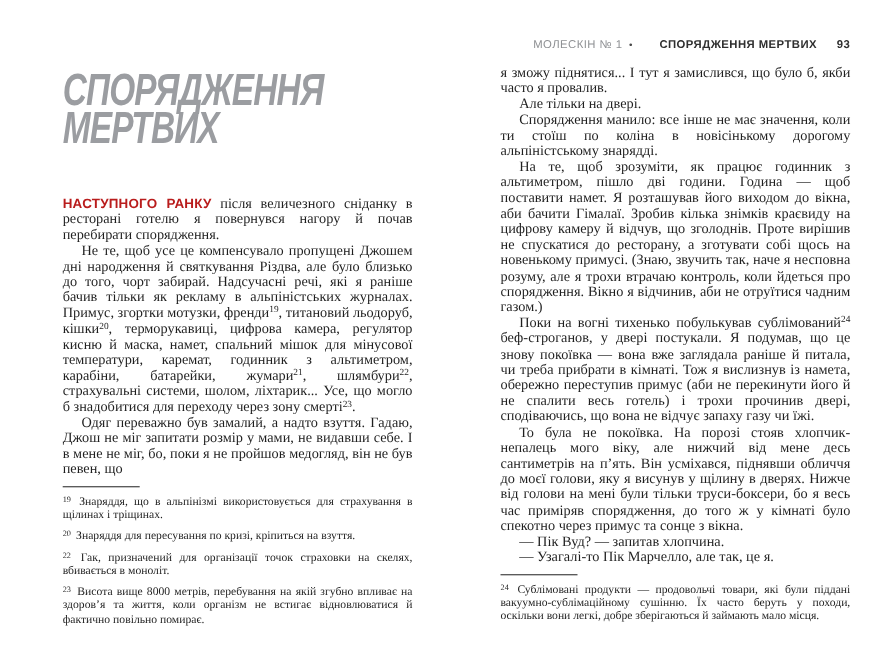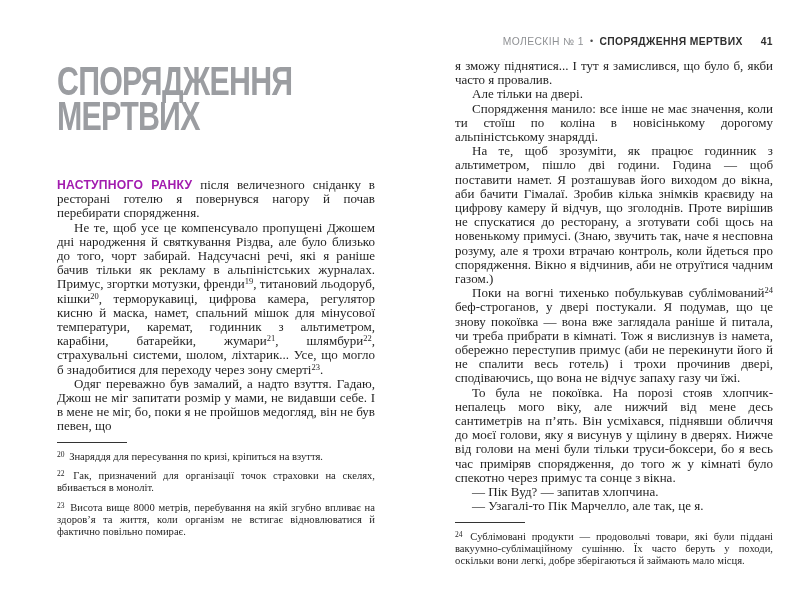--- a/index.html
+++ b/index.html
@@ -20,20 +20,21 @@
 
   
   .chapter-title {
     margin: 64px 0 0 0;
     font-family: "Liberation Sans", sans-serif;
     font-weight: 700;
     font-size: 41px;
     line-height: 35px;
     letter-spacing: -1px;
     color: #9b9da1;
+    font-style: italic;
   }
   .chapter-title .tline {
     display: block;
     transform: scaleX(0.74);
     transform-origin: left center;
     white-space: nowrap;
   }
 
   
   .running-head {
@@ -41,40 +42,40 @@
     display: flex;
     justify-content: flex-end;
     align-items: flex-start;
     font-family: "Liberation Sans", sans-serif;
     font-size: 10.3px;
     letter-spacing: 0.4px;
     white-space: nowrap;
   }
   .rh-series  { color: #8f9194; font-weight: 400; }
   .rh-sep     { color: #4a4a4a; font-size: 9px; margin: 0 6px; }
-  .rh-chapter { color: #2f2f2f; font-weight: 700; }
+  .rh-chapter { color: #2f2f2f; font-weight: 700; margin-left: 18px; }
   .rh-pagenum { color: #2f2f2f; font-weight: 700; margin-left: 18px; }
 
   
   .body-text {
     font-size: 13px;
     line-height: 14.2px;
     text-align: justify;
   }
   .page-left  .body-text { margin-top: 44px; }
   .page-right .body-text { margin-top: 12px; }
 
   .para { margin: 0; }
   .para.indent { text-indent: 17px; }
   .para b.lead {
     font-family: "Liberation Sans", sans-serif;
     font-weight: 700;
     font-size: 12.2px;
     letter-spacing: 0.2px;
-    color: #a21caf;
+    color: #b91c1c;
   }
   sup.fnref {
     font-size: 8.5px;
     line-height: 0;
     vertical-align: baseline;
     position: relative;
     top: -4px;
   }
 
   
@@ -110,32 +111,33 @@
       <span class="tline">СПОРЯДЖЕННЯ</span>
       <span class="tline">МЕРТВИХ</span>
     </h1>
     <div class="body-text">
         <p class="para"><b class="lead">НАСТУПНОГО РАНКУ</b> після величезного сніданку в ресторані готелю я повернувся нагору й почав перебирати спорядження.</p>
         <p class="para indent">Не те, щоб усе це компенсувало пропущені Джошем дні народження й святкування Різдва, але було близько до того, чорт забирай. Надсучасні речі, які я раніше бачив тільки як рекламу в альпіністських журналах. Примус, згортки мотузки, френди<sup class="fnref">19</sup>, титановий льодоруб, кішки<sup class="fnref">20</sup>, терморукавиці, цифрова камера, регулятор кисню й маска, намет, спальний мішок для мінусової температури, каремат, годинник з альтиметром, карабіни, батарейки, жумари<sup class="fnref">21</sup>, шлямбури<sup class="fnref">22</sup>, страхувальні системи, шолом, ліхтарик... Усе, що могло б знадобитися для переходу через зону смерті<sup class="fnref">23</sup>.</p>
         <p class="para indent">Одяг переважно був замалий, а надто взуття. Гадаю, Джош не міг запитати розмір у мами, не видавши себе. І в мене не міг, бо, поки я не пройшов медогляд, він не був певен, що</p>
       </div>
     <div class="fn-rule"></div>
     <div class="footnotes">
+        <p class="footnote"><sup class="fnnum">19</sup> Знаряддя, що в альпінізмі використовується для страхування в щілинах і тріщинах.</p>
         <p class="footnote"><sup class="fnnum">20</sup> Знаряддя для пересування по кризі, кріпиться на взуття.</p>
         <p class="footnote"><sup class="fnnum">22</sup> Гак, призначений для організації точок страховки на скелях, вбивається в моноліт.</p>
         <p class="footnote"><sup class="fnnum">23</sup> Висота вище 8000 метрів, перебування на якій згубно впливає на здоров’я та життя, коли організм не встигає відновлюватися й фактично повільно помирає.</p>
       </div>
   </section>
 
   <section class="page page-right">
     <header class="running-head">
       <span class="rh-series">МОЛЕСКІН № 1</span>
       <span class="rh-sep">•</span>
       <span class="rh-chapter">СПОРЯДЖЕННЯ МЕРТВИХ</span>
-      <span class="rh-pagenum">41</span>
+      <span class="rh-pagenum">93</span>
     </header>
     <div class="body-text">
         <p class="para">я зможу піднятися... І тут я замислився, що було б, якби часто я провалив.</p>
         <p class="para indent">Але тільки на двері.</p>
         <p class="para indent">Спорядження манило: все інше не має значення, коли ти стоїш по коліна в новісінькому дорогому альпіністському знарядді.</p>
         <p class="para indent">На те, щоб зрозуміти, як працює годинник з альтиметром, пішло дві години. Година — щоб поставити намет. Я розташував його виходом до вікна, аби бачити Гімалаї. Зробив кілька знімків краєвиду на цифрову камеру й відчув, що зголоднів. Проте вирішив не спускатися до ресторану, а зготувати собі щось на новенькому примусі. (Знаю, звучить так, наче я несповна розуму, але я трохи втрачаю контроль, коли йдеться про спорядження. Вікно я відчинив, аби не отруїтися чадним газом.)</p>
         <p class="para indent">Поки на вогні тихенько побулькував сублімований<sup class="fnref">24</sup> беф-строганов, у двері постукали. Я подумав, що це знову покоївка — вона вже заглядала раніше й питала, чи треба прибрати в кімнаті. Тож я вислизнув із намета, обережно переступив примус (аби не перекинути його й не спалити весь готель) і трохи прочинив двері, сподіваючись, що вона не відчує запаху газу чи їжі.</p>
         <p class="para indent">То була не покоївка. На порозі стояв хлопчик-непалець мого віку, але нижчий від мене десь сантиметрів на п’ять. Він усміхався, піднявши обличчя до моєї голови, яку я висунув у щілину в дверях. Нижче від голови на мені були тільки труси-боксери, бо я весь час приміряв спорядження, до того ж у кімнаті було спекотно через примус та сонце з вікна.</p>
         <p class="para indent">— Пік Вуд? — запитав хлопчина.</p>
         <p class="para indent">— Узагалі-то Пік Марчелло, але так, це я.</p>

